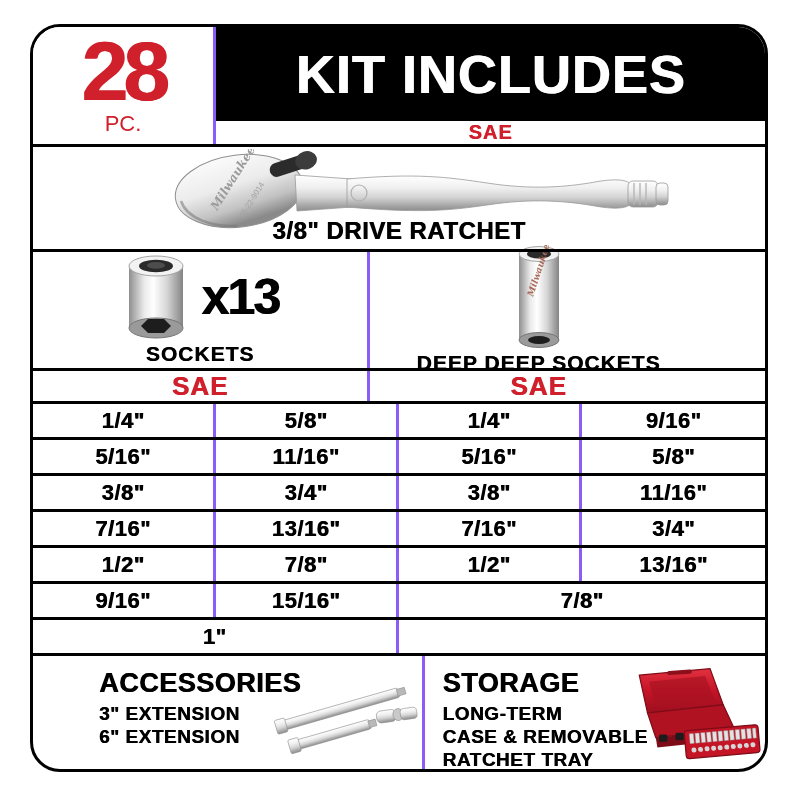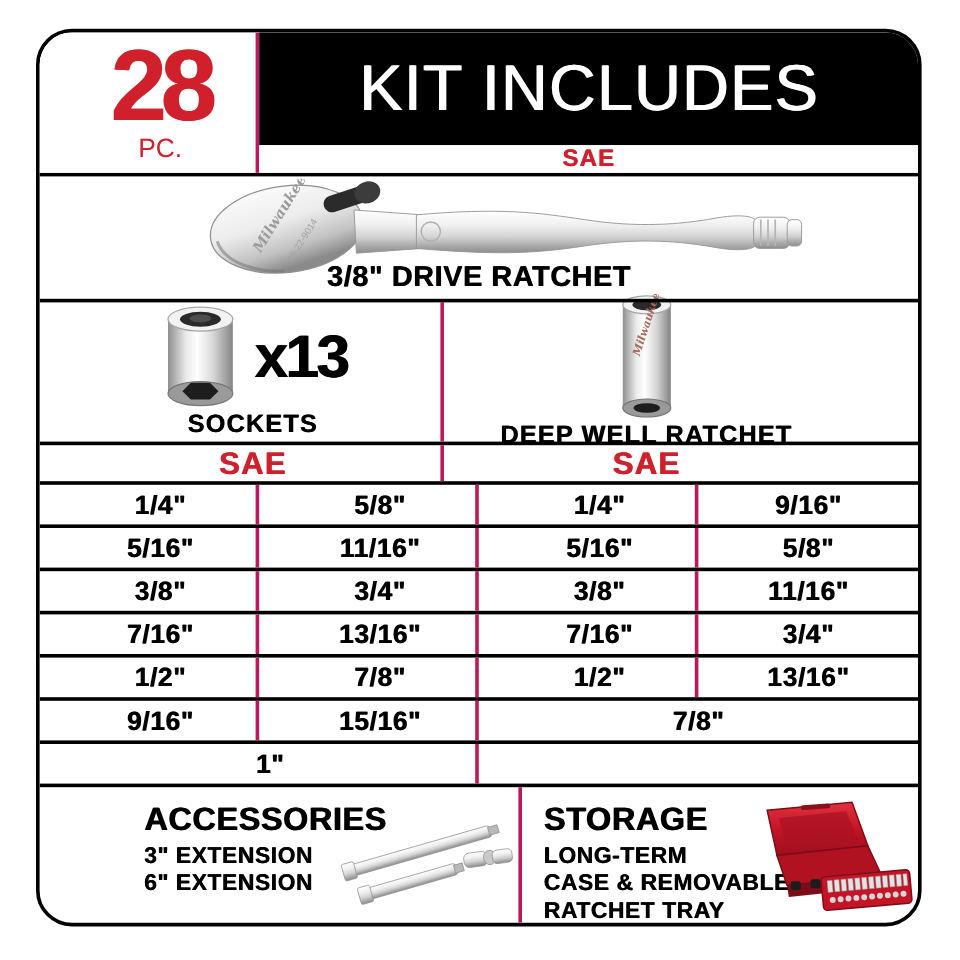--- a/index.html
+++ b/index.html
@@ -12,31 +12,31 @@
   .frame{
     position:absolute;left:30px;top:24px;
     width:738px;height:748px;
     border:3px solid #000;border-radius:30px;
     overflow:hidden;background:#fff;
     box-sizing:border-box;
   }
   .row{display:flex;border-bottom:3px solid #000;box-sizing:border-box;}
   .row:last-child{border-bottom:none;}
   .cell{display:flex;align-items:center;justify-content:center;box-sizing:border-box;}
-  .br{border-right:3px solid #be185d;padding-left:21px;}
+  .br{border-right:3px solid #8b5cf6;}
 
   
   .hdr{height:120px;}
   .pc-cell{width:183px;flex-direction:column;background:#fff;}
   .pc-num{font-weight:bold;font-size:84px;line-height:0.9;letter-spacing:-5px;color:#d0202c;
           text-shadow:1px 0 0 #d0202c;}
   .pc-unit{font-weight:normal;font-size:22px;color:#d0202c;margin-top:2px;letter-spacing:0;}
   .hdr-right{flex:1;display:flex;flex-direction:column;}
   .banner{flex:1;background:#000;display:flex;align-items:center;justify-content:center;}
-  .banner-title{color:#fff;font-weight:normal;font-size:54px;letter-spacing:1px;
+  .banner-title{color:#fff;font-weight:bold;font-size:54px;letter-spacing:1px;
                 text-shadow:1px 0 0 #fff;white-space:nowrap;}
   .sae-strip{height:23px;background:#fff;display:flex;align-items:center;justify-content:center;}
   .sae-txt{color:#d0202c;font-weight:bold;font-size:20px;letter-spacing:1px;text-shadow:0.5px 0 0 #d0202c;}
 
   
   .ratchet-row{height:105px;position:relative;display:block;}
   .ratchet-svg{position:absolute;left:50%;top:2px;transform:translateX(-50%);margin-left:18px;}
   .ratchet-label{position:absolute;left:0;right:0;bottom:4px;text-align:center;
                  font-weight:bold;font-size:24px;letter-spacing:0.5px;text-shadow:0.6px 0 0 #000;}
 
@@ -159,21 +159,21 @@
       <div class="sock-line">
         <svg width="52" height="104" viewBox="0 0 52 104">
           <rect x="6" y="9" width="40" height="86" fill="url(#chromeH)"></rect>
           <ellipse cx="26" cy="9" rx="20" ry="7.5" fill="#f2f2f2" stroke="#a5a5a5" stroke-width="1"></ellipse>
           <ellipse cx="26" cy="9" rx="12" ry="4.6" fill="#2a2a2a"></ellipse>
           <ellipse cx="26" cy="95" rx="20" ry="7.5" fill="#9a9a9a" stroke="#777" stroke-width="1"></ellipse>
           <ellipse cx="26" cy="95" rx="11" ry="4" fill="#1d1d1d"></ellipse>
           <text x="20" y="52" transform="rotate(-72 20 52)" font-family="DejaVu Serif, serif" font-style="italic" font-weight="bold" font-size="9" fill="#a86a5a">Milwaukee</text>
         </svg>
       </div>
-      <div class="sock-label">DEEP WELL RATCHET</div>
+      <div class="sock-label">DEEP DEEP SOCKETS</div>
     </div>
   </div>
 
   <div class="row sae-head-row">
     <div class="cell half br">
       <span class="sae-big">SAE</span>
     </div>
     <div class="cell half">
       <span class="sae-big">SAE</span>
     </div>

